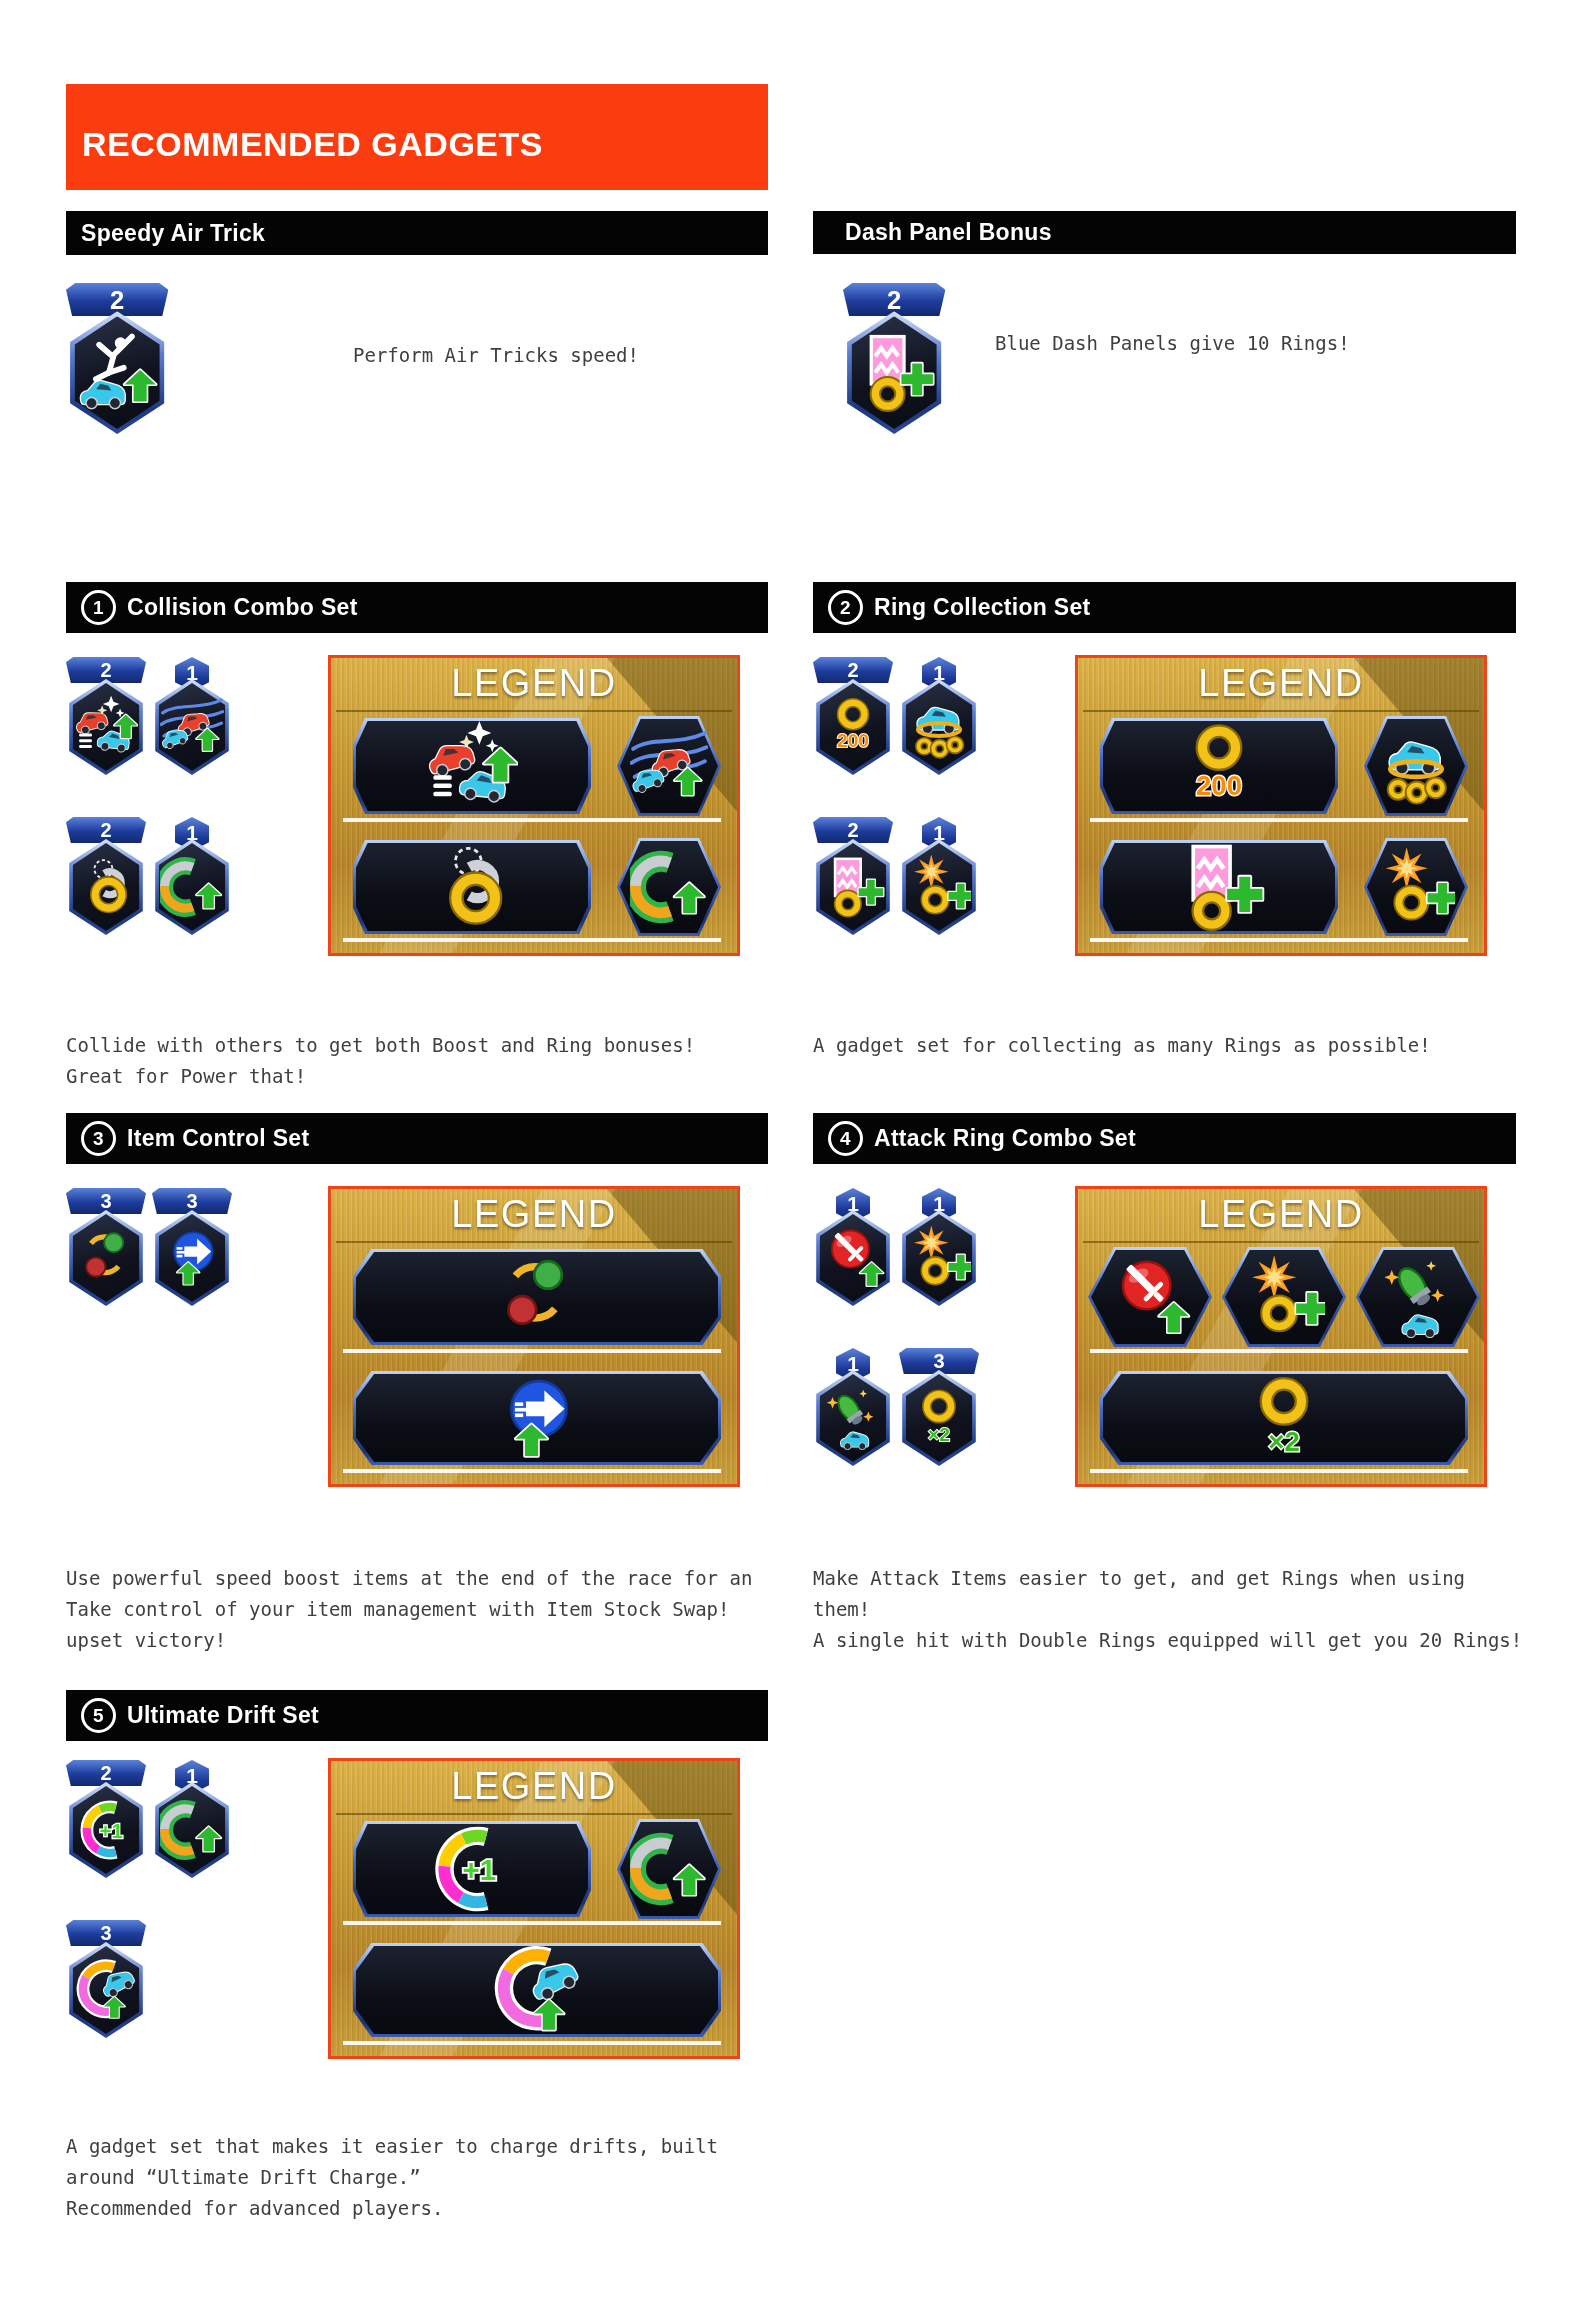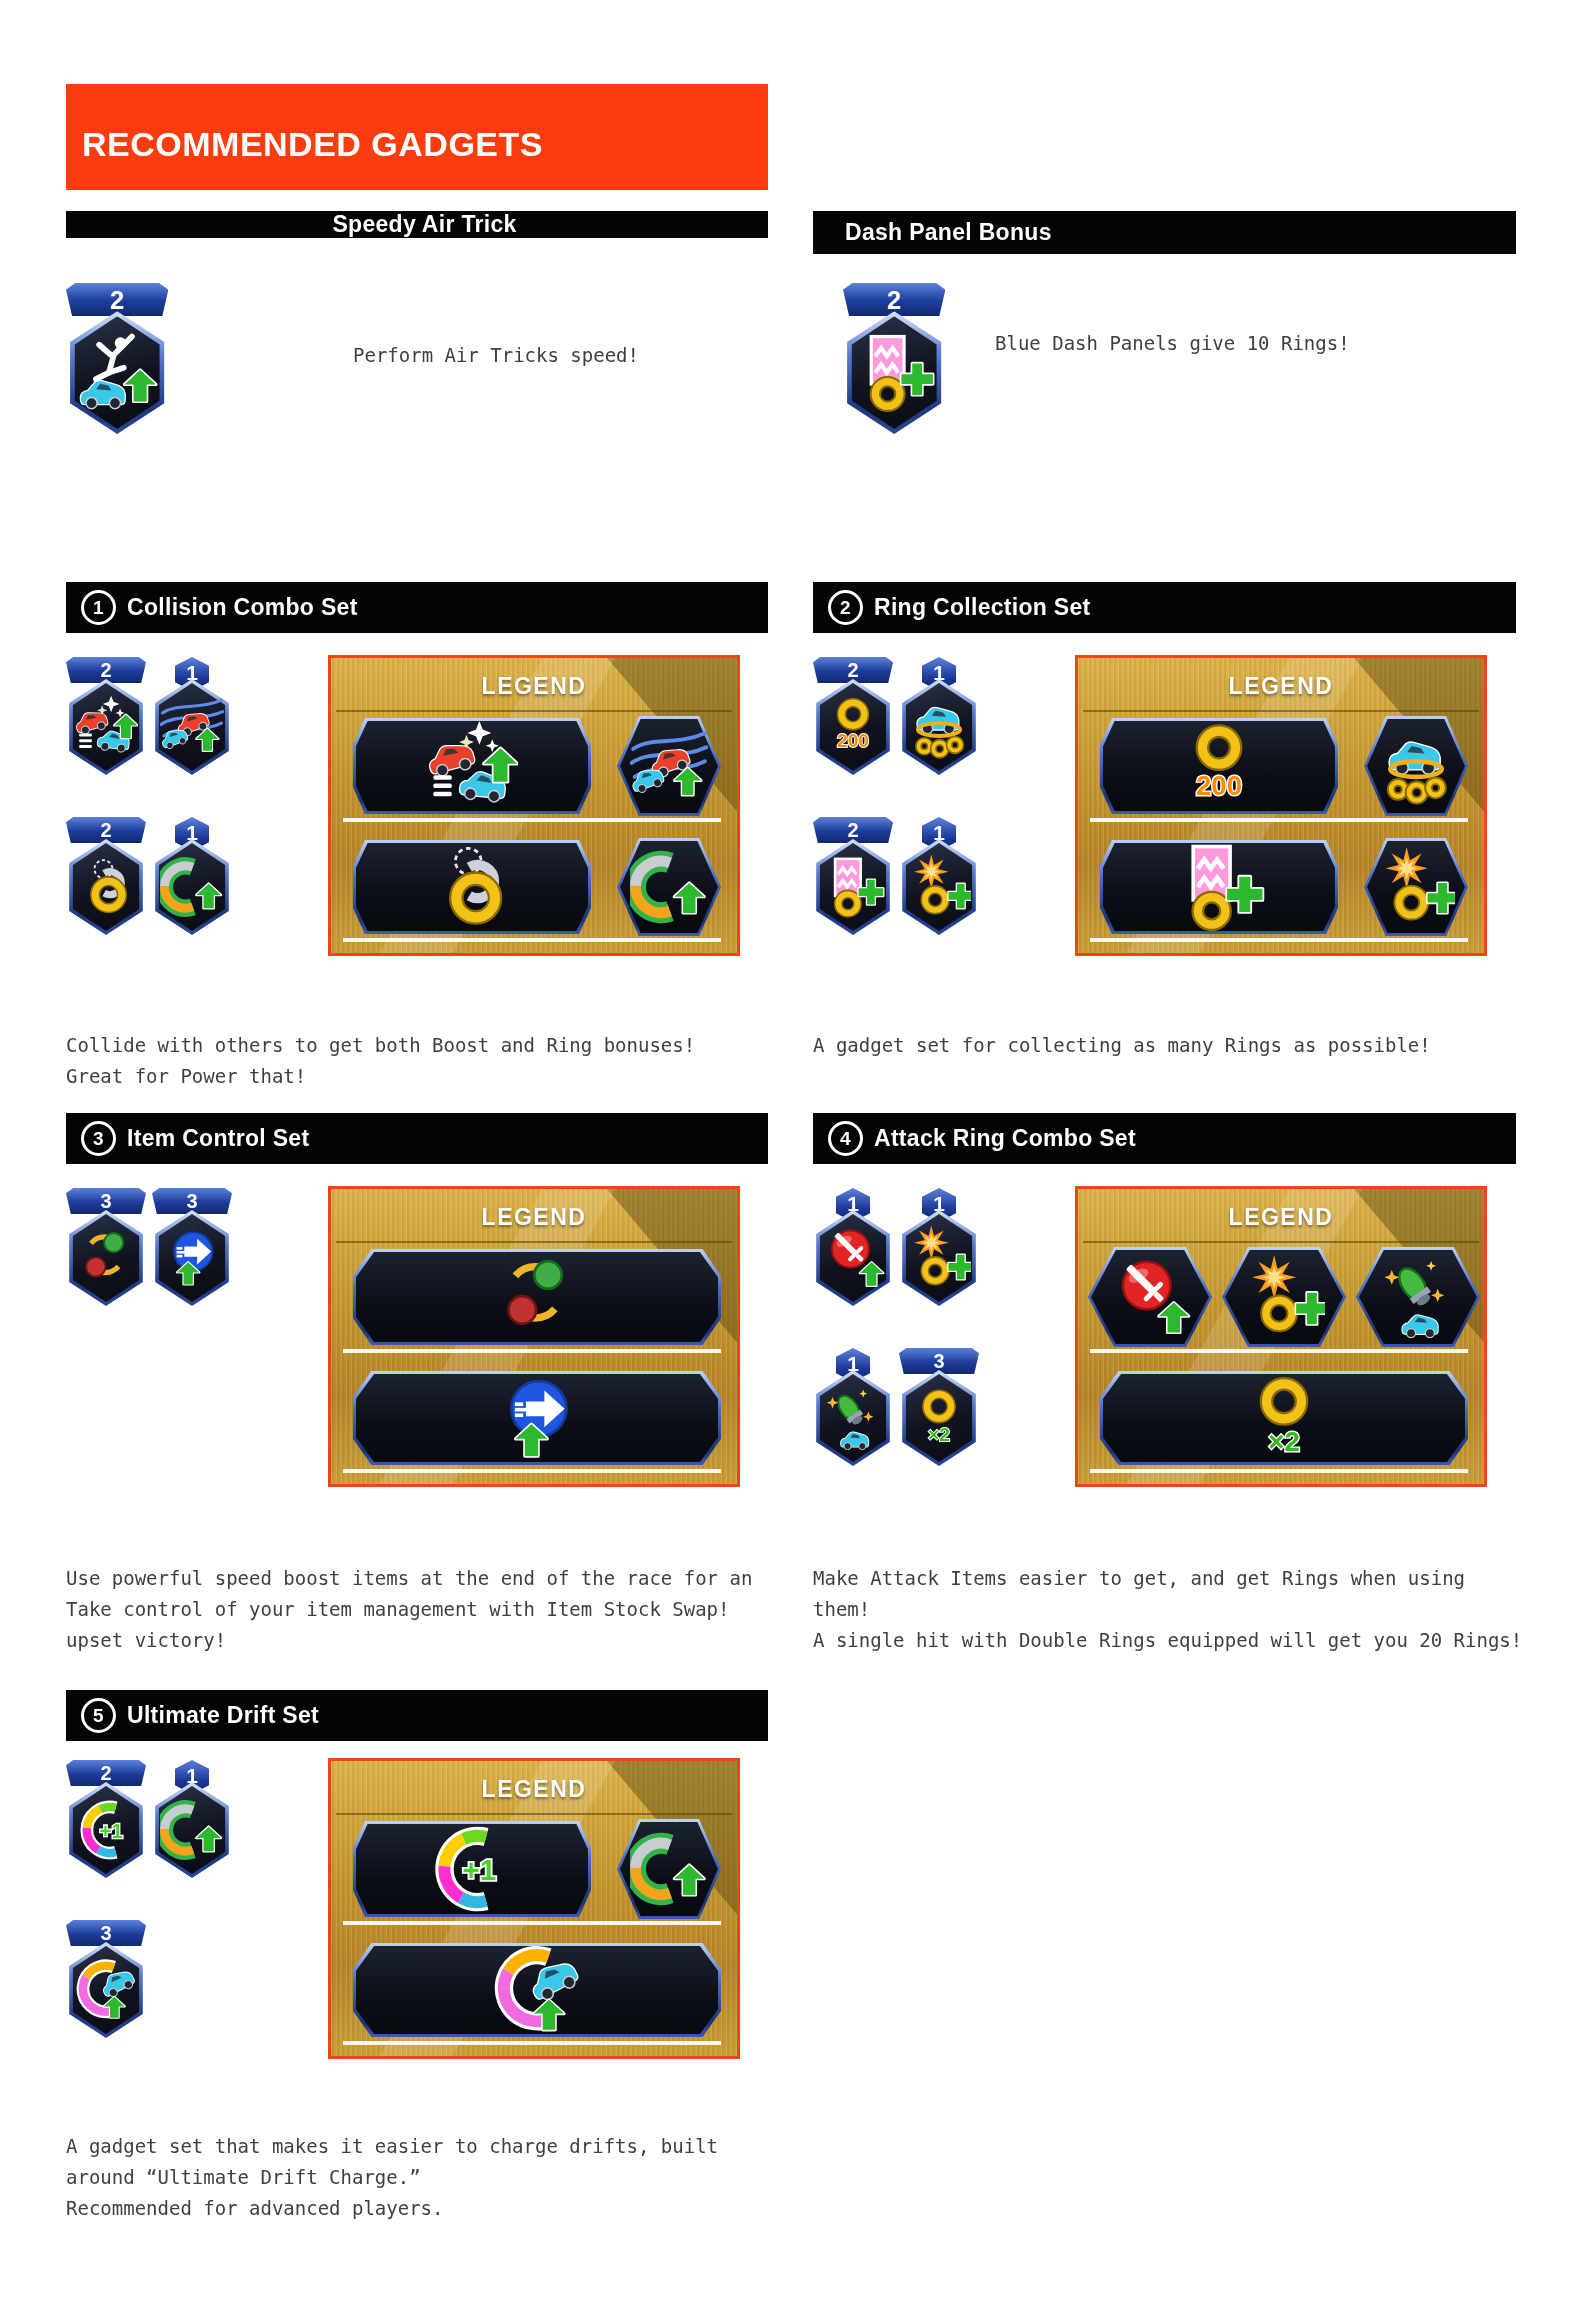--- a/index.html
+++ b/index.html
@@ -32,35 +32,35 @@
         background:linear-gradient(165deg,#2a3248,#10131e 55%,#0a0c14);}
   .gadget-icon{position:absolute;left:8px;top:38px;width:64px;height:64px;}
   .legend{position:absolute;width:412px;height:301px;border:3px solid #ee4417;box-sizing:border-box;
         background:repeating-linear-gradient(90deg,rgba(255,255,255,.10) 0 1px,rgba(0,0,0,.05) 1px 3px,transparent 3px 5px),
         linear-gradient(180deg,#ddb34a,#c59830 40%,#b8862a 70%,#caa03a);overflow:hidden;}
   .legend:before{content:"";position:absolute;inset:0;background:rgba(62,47,2,.36);
         clip-path:polygon(68% 0,100% 0,100% 52%);}
   .legend:after{content:"";position:absolute;inset:0;background:rgba(255,250,225,.15);
         clip-path:polygon(52% 0,70% 0,30% 100%,12% 100%);}
   .legend-head{position:absolute;top:4px;left:5px;right:5px;height:48px;z-index:3;
-        border-bottom:2px solid rgba(95,70,5,.6);display:flex;align-items:center;justify-content:center;
-        color:#fff;font-weight:bold;font-size:23px;letter-spacing:1.5px;text-shadow:0 2px 3px rgba(0,0,0,.45);}
+        border-bottom:2px solid rgba(95,70,5,.6);display:flex;align-items:flex-start;justify-content:center;
+        color:#fff;font-weight:normal;font-size:38px;letter-spacing:1.5px;text-shadow:0 2px 3px rgba(0,0,0,.45);}
   .legend-sep{position:absolute;left:12px;right:16px;height:4px;background:rgba(255,255,255,.92);z-index:1;}
   .slot-b{position:absolute;background:linear-gradient(180deg,#bdd2f6,#4a6ec8 40%,#1a3276 85%,#3c5cb0);z-index:2;}
   .slot-i{position:absolute;left:3px;top:3px;right:3px;bottom:3px;
         background:linear-gradient(180deg,#1c2230,#0c0e16 60%,#080a10);}
   .slot-ic{position:absolute;}
 </style>
 </head>
 <body>
 
 <div class="page">
   <div class="banner" style="top:84px;height:106px;">RECOMMENDED GADGETS</div>
   <div id="dyn">
-      <div class="hbar" style="left:66px;top:211px;width:702px;height:27px;justify-content:center;">
+      <div class="hbar" style="left:66px;top:211px;width:702px;height:44px;">
         <span>Speedy Air Trick</span>
       </div>
       <div class="gadget" style="left:66px;top:283px;transform:scale(1.28);transform-origin:0 0;">
         <div class="badge-ribbon">2</div>
         <div class="hex-b clipV">
           <div class="hex-i clipV"></div>
         </div>
         <div class="gadget-icon"><svg viewBox="0 0 100 100" width="64" height="64">
             <g transform="translate(2 50) scale(0.62) rotate(0 50 45)">
               <path d="M6 50 Q6 38 20 36 L32 22 Q37 15 47 17 L72 24 Q90 28 92 42 L92 54 Q92 62 84 62 L14 62 Q6 62 6 50 Z" fill="#3ac8ea" stroke="#ffffff" stroke-width="5" paint-order="stroke"></path>

